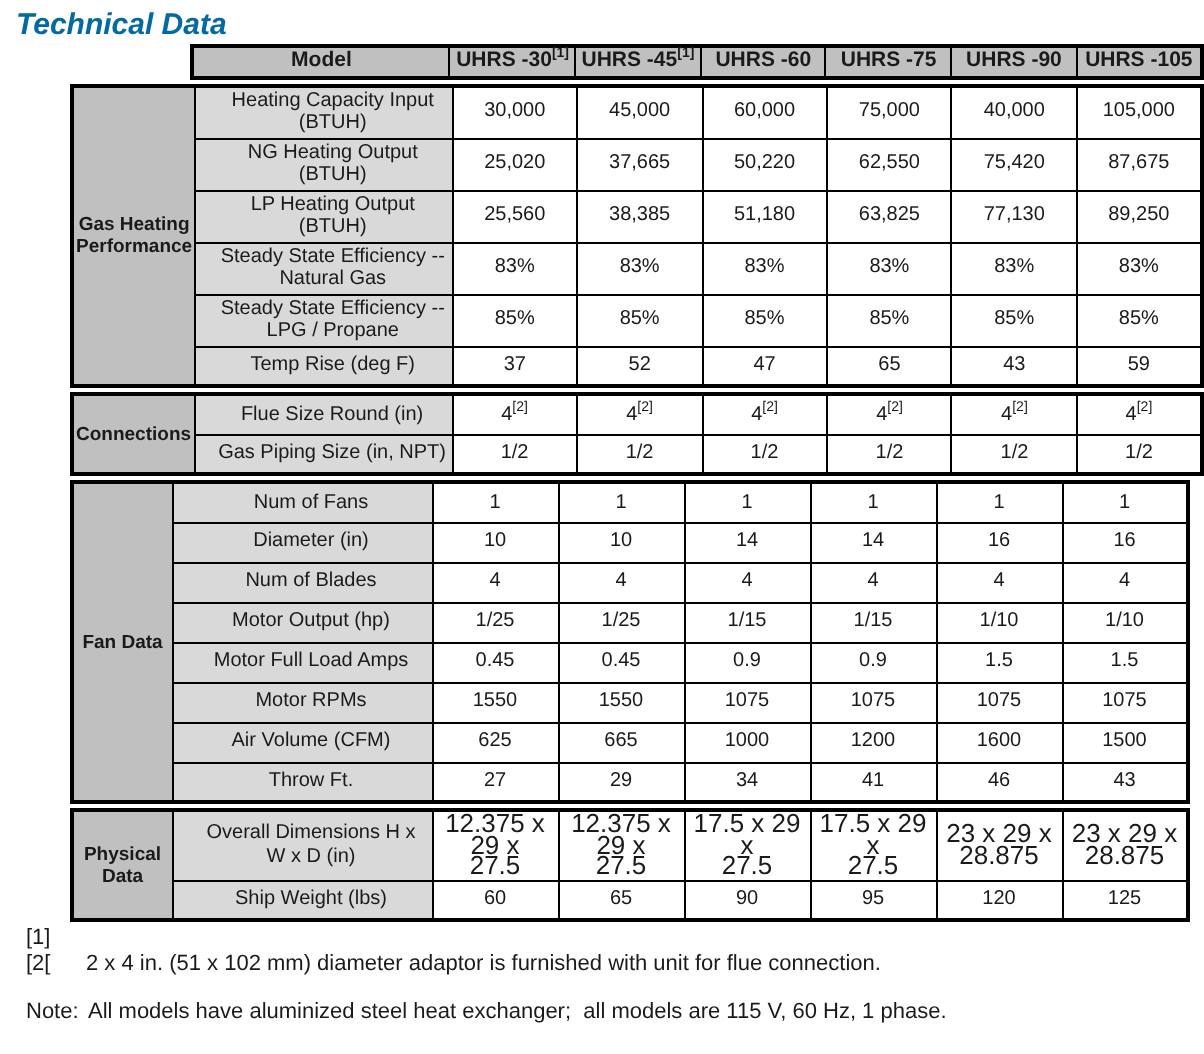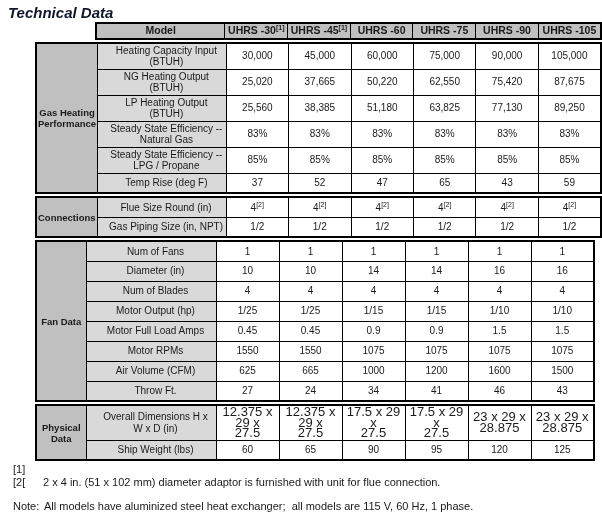--- a/index.html
+++ b/index.html
@@ -9,21 +9,21 @@
     --border:#000000;
   }
   *{box-sizing:border-box;}
   html,body{margin:0;padding:0;}
   body{
     width:602px;height:527px;position:relative;background:#ffffff;
     font-family:"Liberation Sans",sans-serif;color:#1a1a1a;overflow:hidden;
   }
   .title{
     position:absolute;left:8px;top:4px;
-    font-size:15px;font-weight:bold;font-style:italic;color:#0f172a;
+    font-size:15px;font-weight:bold;font-style:italic;color:#0369a1;
   }
   .tablewrap{position:absolute;left:35px;top:22px;}
   table{border-collapse:collapse;table-layout:fixed;}
   .hdr-table{margin-left:60px;border:2px solid var(--border);}
   .sec-table{margin-top:2px;border:2px solid var(--border);}
   td{
     border:1px solid var(--border);
     font-size:10px;line-height:11.5px;
     text-align:center;vertical-align:middle;
     padding:1px 1px;height:20px;
@@ -85,21 +85,21 @@
       </colgroup>
       <tbody>
         <tr>
           <td class="group" rowspan="6">Gas Heating Performance</td>
           <td class="label">Heating Capacity Input
 (BTUH)</td>
           <td class="val">30,000</td>
           <td class="val">45,000</td>
           <td class="val">60,000</td>
           <td class="val">75,000</td>
-          <td class="val">90,000</td>
+          <td class="val">40,000</td>
           <td class="val">105,000</td>
         </tr>
         <tr>
           <td class="label">NG Heating Output
 (BTUH)</td>
           <td class="val">25,020</td>
           <td class="val">37,665</td>
           <td class="val">50,220</td>
           <td class="val">62,550</td>
           <td class="val">75,420</td>
@@ -251,21 +251,21 @@
           <td class="val">625</td>
           <td class="val">665</td>
           <td class="val">1000</td>
           <td class="val">1200</td>
           <td class="val">1600</td>
           <td class="val">1500</td>
         </tr>
         <tr>
           <td class="label">Throw Ft.</td>
           <td class="val">27</td>
-          <td class="val">24</td>
+          <td class="val">29</td>
           <td class="val">34</td>
           <td class="val">41</td>
           <td class="val">46</td>
           <td class="val">43</td>
         </tr>
       </tbody>
     </table>
     <table class="sec-table">
       <colgroup>
         <col style="width: 50px;">

